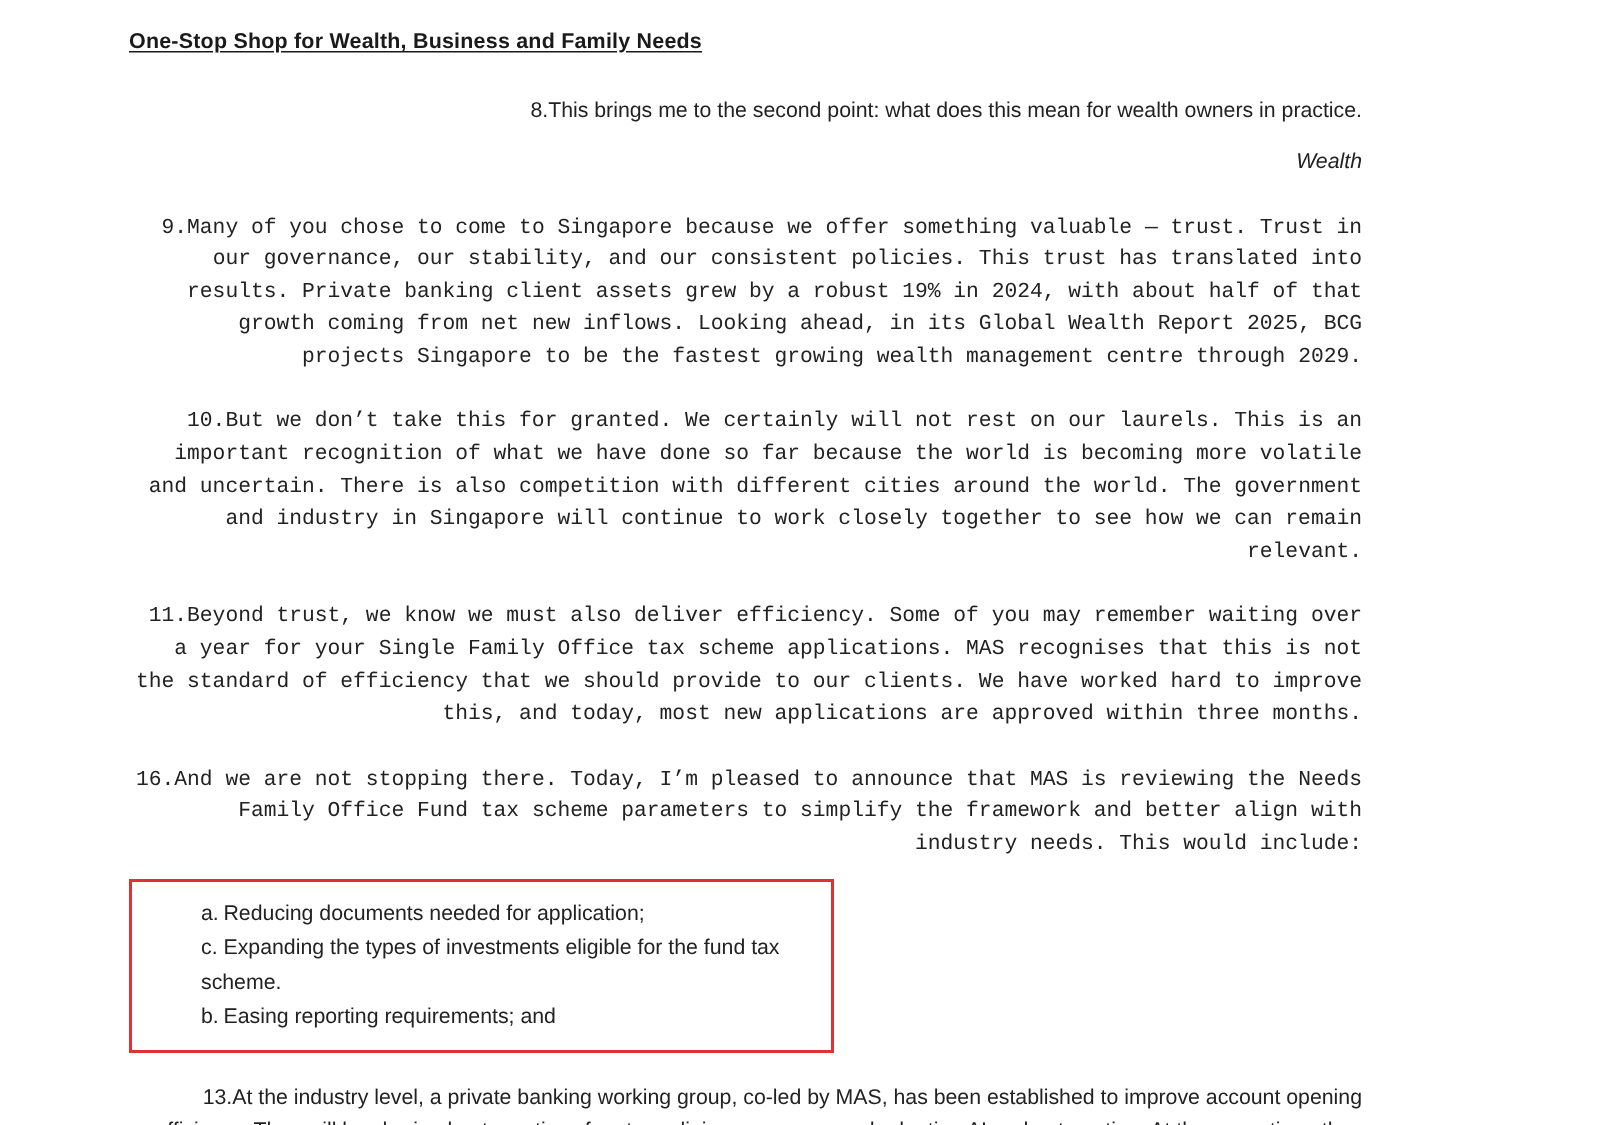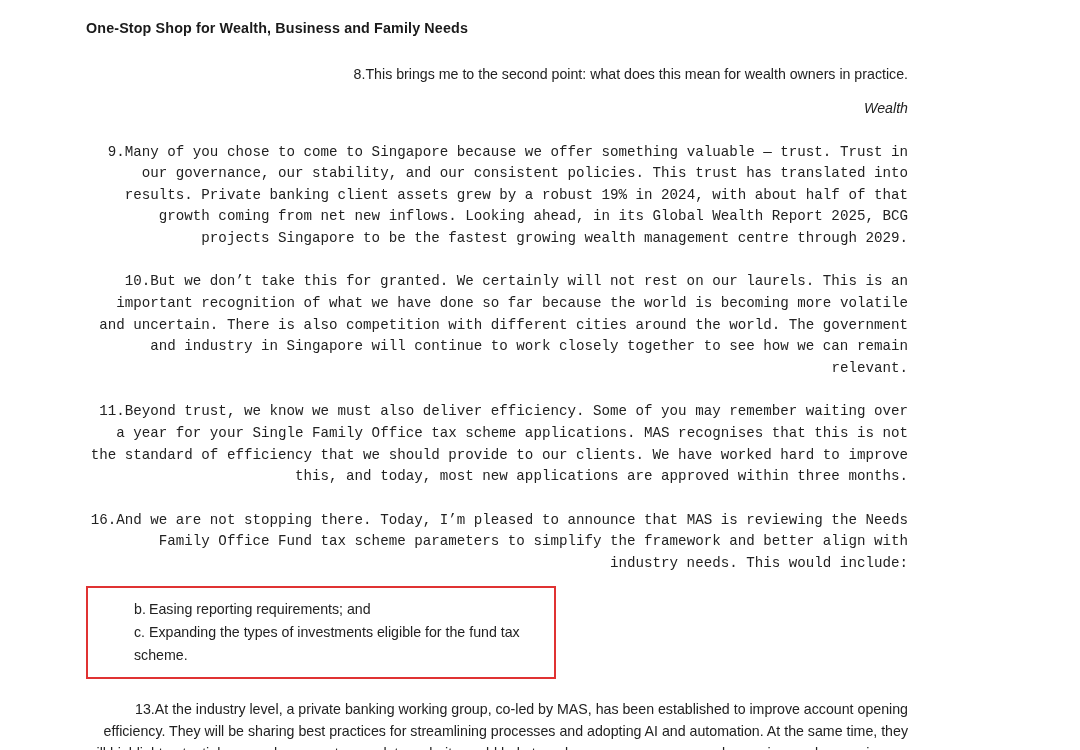--- a/index.html
+++ b/index.html
@@ -17,20 +17,21 @@
   .page {
     position: relative;
     width: 1080px;
     height: 750px;
     box-sizing: border-box;
     padding: 12px 172px 0 86px;
   }
   .doc-heading {
     font-size: 14.3px;
     font-weight: bold;
+    text-decoration: underline;
     text-underline-offset: 2px;
     color: #1a1a1a;
     margin: 6px 0 0 0;
     line-height: 1.5;
     letter-spacing: 0.01em;
   }
   .para {
     font-size: 14.2px;
     line-height: 1.52;
     color: #222222;
@@ -102,24 +103,27 @@
     <span class="num-indent-wide">11.</span><span>Beyond trust, we know we must also deliver efficiency. Some of you may remember waiting over a year for your Single Family Office tax scheme applications. MAS recognises that this is not the standard of efficiency that we should provide to our clients. We have worked hard to improve this, and today, most new applications are approved within three months.</span>
   </p>
 
   <p class="para p-gap-md">
     <span class="num-indent-wide">16.</span><span>And we are not stopping there. Today, I’m pleased to announce that MAS is reviewing the Needs Family Office Fund tax scheme parameters to simplify the framework and better align with industry needs. This would include:</span>
   </p>
 
   <div class="boxed-list">
     <ul>
       <li>
-        <span class="lbl">b.</span><span>Easing reporting requirements; and</span>
+        <span class="lbl">a.</span><span>Reducing documents needed for application;</span>
       </li>
       <li>
         <span class="lbl">c.</span><span>Expanding the types of investments eligible for the fund tax scheme.</span>
+      </li>
+      <li>
+        <span class="lbl">b.</span><span>Easing reporting requirements; and</span>
       </li>
     </ul>
   </div>
 
   <p class="para p-gap-sm">
     <span class="num-indent-wide">13.</span><span>At the industry level, a private banking working group, co-led by MAS, has been established to improve account opening efficiency. They will be sharing best practices for streamlining processes and adopting AI and automation. At the same time, they will highlight potential areas where greater regulatory clarity could help to reduce unnecessary second-guessing, and excessive ex-ante checks. These efforts are in addition to the guidelines already issued by MAS and the AML/CFT Industry Partnership. MAS will fully support the industry’s endeavours to improve account opening efficiency. Our objective is clear – to ensure that banks in Singapore provide services that are competitive, efficient and which facilitate the needs of legitimate investors while maintaining sound regulatory standards.</span>
   </p>
 
 </div>
 

